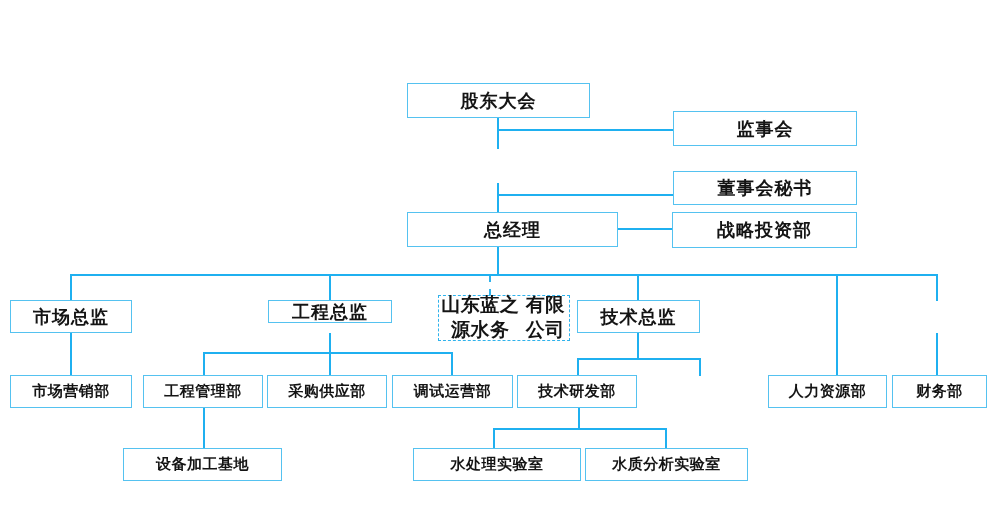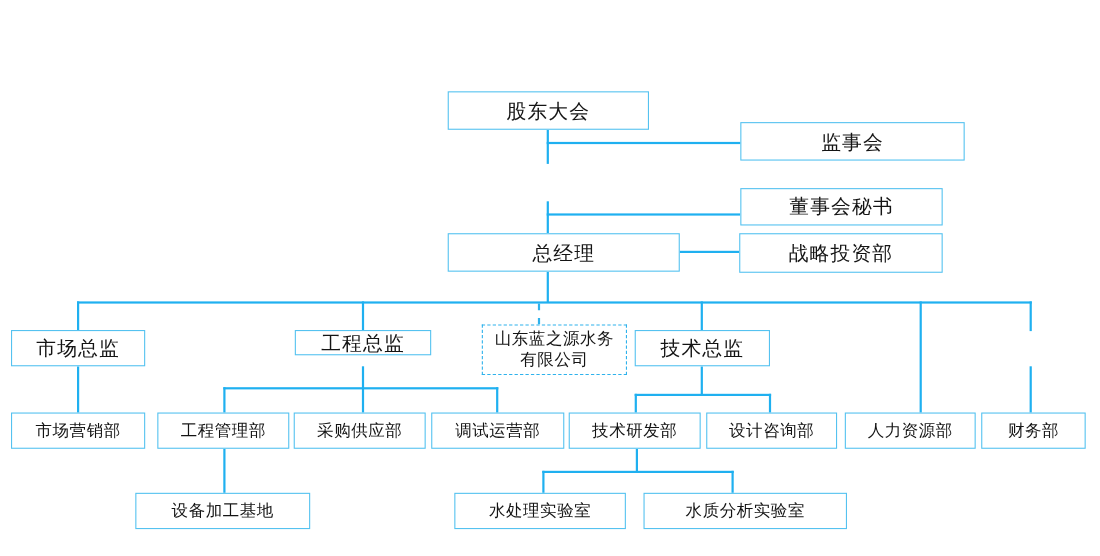--- a/index.html
+++ b/index.html
@@ -4,27 +4,27 @@
 <style>
   html,body { margin:0; padding:0; background:#ffffff; }
   .stage {
     position:relative; width:1000px; height:505px; background:#ffffff;
     font-family:"Liberation Sans","DejaVu Sans",sans-serif; overflow:hidden;
   }
   .node {
     position:absolute; box-sizing:border-box;
     border:1.5px solid #55c2f0; background:#ffffff;
     display:flex; align-items:center; justify-content:center;
-    text-align:center; color:#141414; font-weight:normal;
+    text-align:center; color:#141414; font-weight:bold;
     font-size:18px; letter-spacing:1px; z-index:2;
   }
   .node.small { font-size:15px; letter-spacing:0.5px; }
   .node.dashed {
-    border:1.5px dashed #2fb2ec; flex-direction:column;
-    font-size:15px; line-height:1.3; letter-spacing:0.5px;
+    border:1.5px dashed #2fb2ec; flex-direction:row;
+    font-size:19px; line-height:1.3; letter-spacing:0.5px;
   }
   .hline, .vline { position:absolute; background:#1fb0f0; z-index:1; }
   .hline { height:2px; }
   .vline { width:2px; }
   .vline.dash { background:transparent; border-left:2px dashed #2fb2ec; width:0; }
 </style>
 </head>
 <body>
 
 <div class="stage">
@@ -61,21 +61,21 @@
   <div class="vline" style="left:203px;top:408px;height:41px"></div>
 
   <div class="vline" style="left:578px;top:408px;height:21px"></div>
   <div class="hline" style="left:493px;top:428px;width:174px"></div>
   <div class="vline" style="left:493px;top:428px;height:21px"></div>
   <div class="vline" style="left:665px;top:428px;height:21px"></div>
 
   <div class="node" style="left:407px;top:83px;width:183px;height:35px">
     <span>股东大会</span>
   </div>
-  <div class="node" style="left:673px;top:111px;width:204px;height:35px">
+  <div class="node" style="left:673px;top:111px;width:184px;height:35px">
     <span>监事会</span>
   </div>
   <div class="node" style="left:673px;top:171px;width:184px;height:34px">
     <span>董事会秘书</span>
   </div>
   <div class="node" style="left:407px;top:212px;width:211px;height:35px">
     <span>总经理</span>
   </div>
   <div class="node" style="left:672px;top:212px;width:185px;height:36px">
     <span>战略投资部</span>
@@ -103,33 +103,30 @@
   </div>
   <div class="node small" style="left:392px;top:375px;width:121px;height:33px">
     <span>调试运营部</span>
   </div>
   <div class="node small" style="left:267px;top:375px;width:120px;height:33px">
     <span>采购供应部</span>
   </div>
   <div class="node small" style="left:517px;top:375px;width:120px;height:33px">
     <span>技术研发部</span>
   </div>
-  <div class="node small" style="left:642px;top:375px;width:119px;height:33px">
-    <span>设计咨询部</span>
-  </div>
   <div class="node small" style="left:768px;top:375px;width:119px;height:33px">
     <span>人力资源部</span>
   </div>
   <div class="node small" style="left:892px;top:375px;width:95px;height:33px">
     <span>财务部</span>
   </div>
 
   <div class="node small" style="left:123px;top:448px;width:159px;height:33px">
     <span>设备加工基地</span>
   </div>
-  <div class="node small" style="left:413px;top:448px;width:156px;height:33px">
+  <div class="node small" style="left:413px;top:448px;width:168px;height:33px">
     <span>水处理实验室</span>
   </div>
-  <div class="node small" style="left:585px;top:448px;width:185px;height:33px">
+  <div class="node small" style="left:585px;top:448px;width:163px;height:33px">
     <span>水质分析实验室</span>
   </div>
 
 </div>
 
 </body></html>

